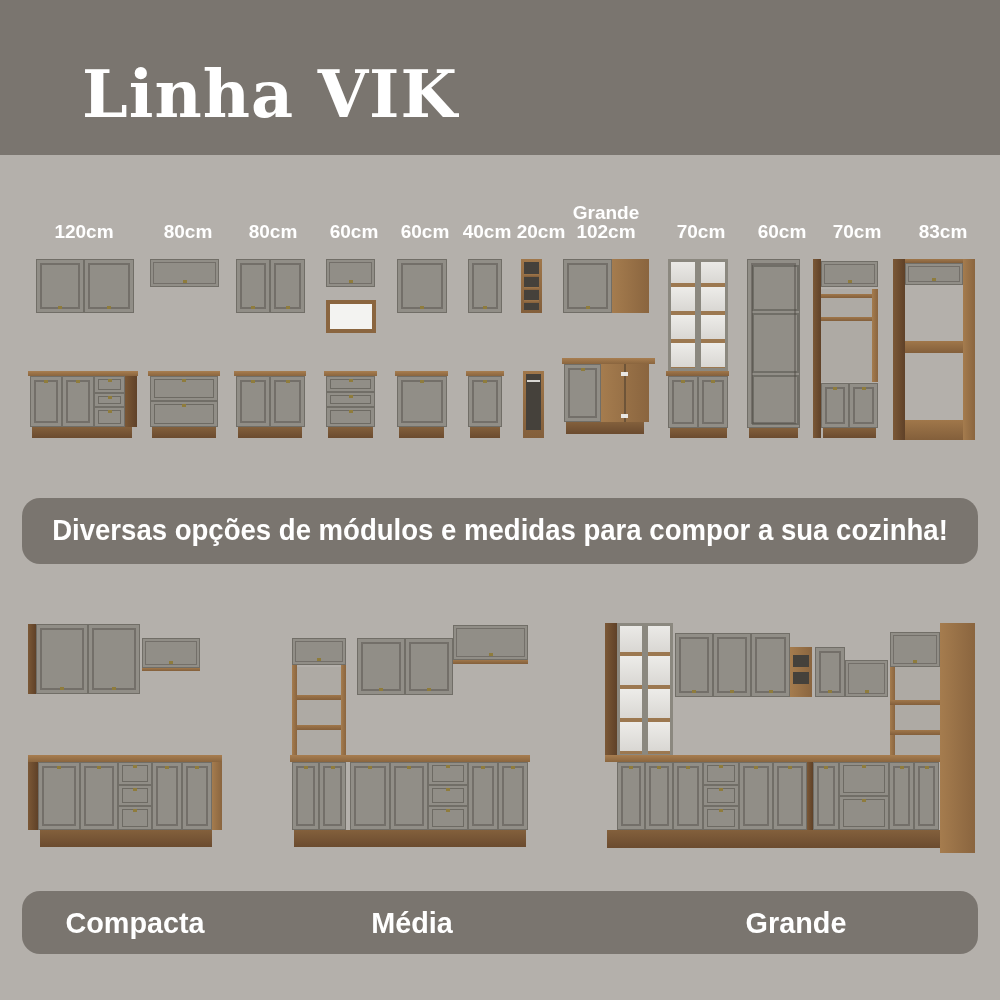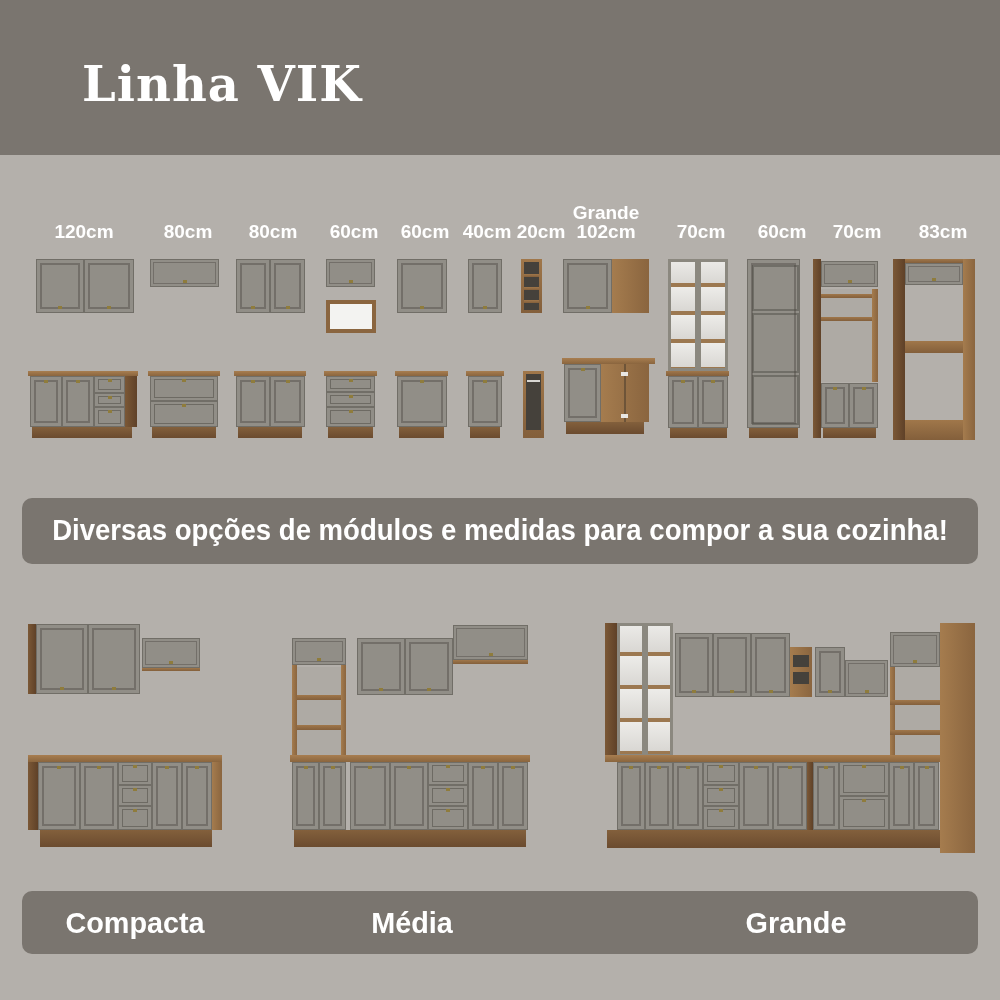--- a/index.html
+++ b/index.html
@@ -2,25 +2,25 @@
 <html><head>
 <meta charset="utf-8">
 <style>
   html,body{margin:0;padding:0;}
   #stage{position:relative;width:1000px;height:1000px;background:#b4b0ab;overflow:hidden;
          font-family:"Liberation Sans",sans-serif;}
   
   .hdr-band{position:absolute;left:0;top:0;width:1000px;height:155px;background:#7a756f;}
   .hdr-sub{position:absolute;left:85px;top:24px;font-weight:700;font-size:33px;color:#fff;}
   .hdr-title{position:absolute;left:82px;top:56px;font-family:"DejaVu Serif",serif;
-             font-weight:700;font-size:48px;color:#fff;letter-spacing:1px;}
+             font-weight:700;font-size:65px;color:#fff;letter-spacing:1px;}
   .mlabel{position:absolute;top:222px;transform:translateX(-50%);font-weight:700;font-size:19px;
           line-height:19px;color:#fff;text-align:center;white-space:pre-line;}
   .mlabel.two{top:203px;}
-  .banner{position:absolute;left:22px;width:956px;background:#7a756f;border-radius:10px;}
+  .banner{position:absolute;left:22px;width:956px;background:#7a756f;border-radius:18px;}
   #mid-banner{top:498px;height:66px;}
   #bottom-banner{top:891px;height:63px;}
   .banner-text{position:absolute;left:50%;top:50%;transform:translate(-50%,-52%) scaleX(.95);
                font-weight:700;font-size:29px;color:#fff;white-space:nowrap;}
   .klabel{position:absolute;top:906px;transform:translateX(-50%) scaleX(.96);
           font-weight:700;font-size:30px;color:#fff;}
   
   .door,.drawer{position:absolute;background:#918e87;box-shadow:inset 0 0 0 1px rgba(60,58,52,.38);}
   .door::after{content:"";position:absolute;left:4px;right:4px;top:4px;bottom:4px;
                border:2px solid rgba(73,70,64,.42);}

